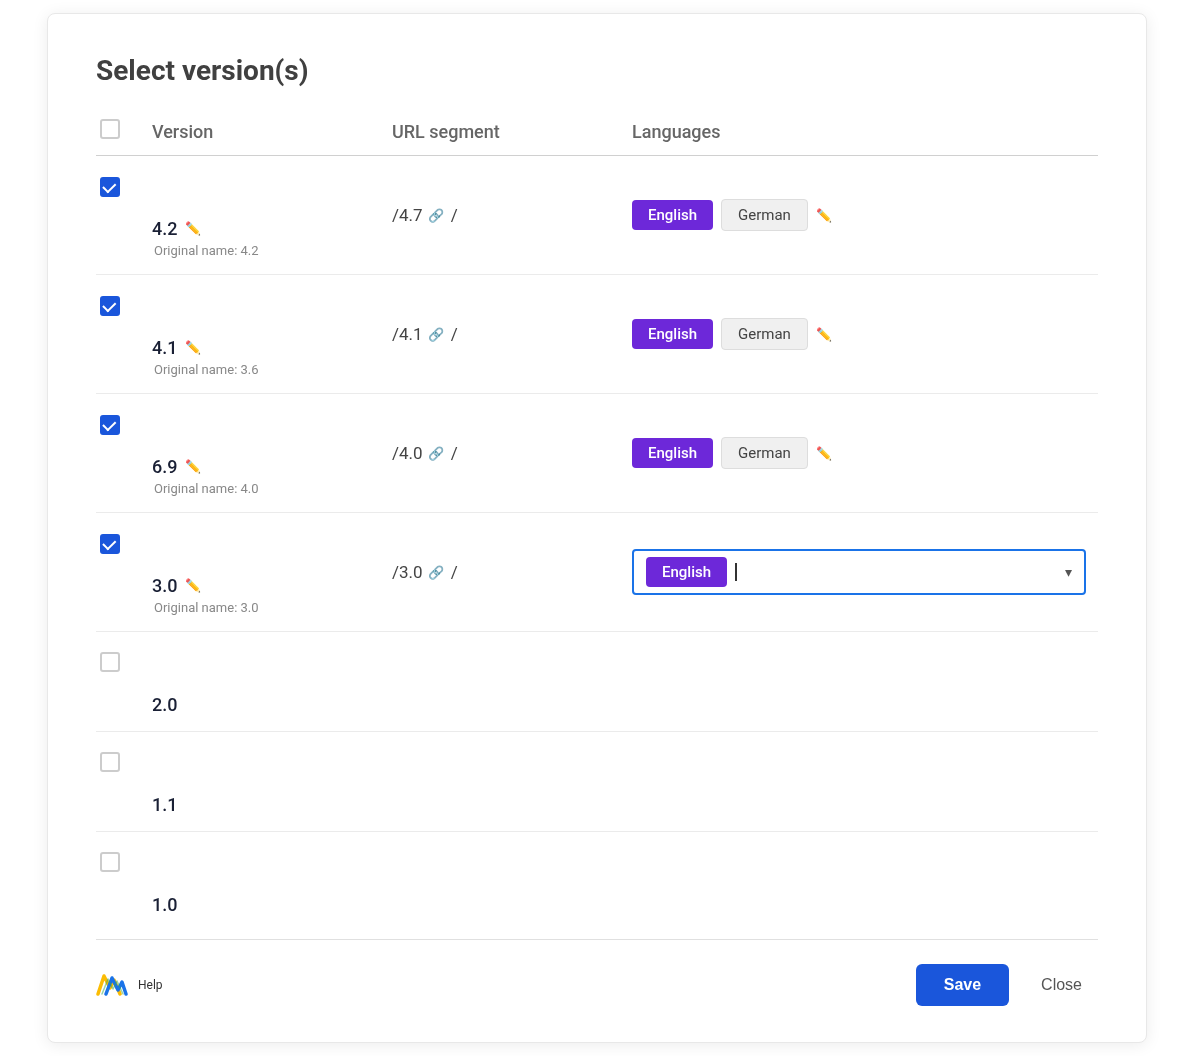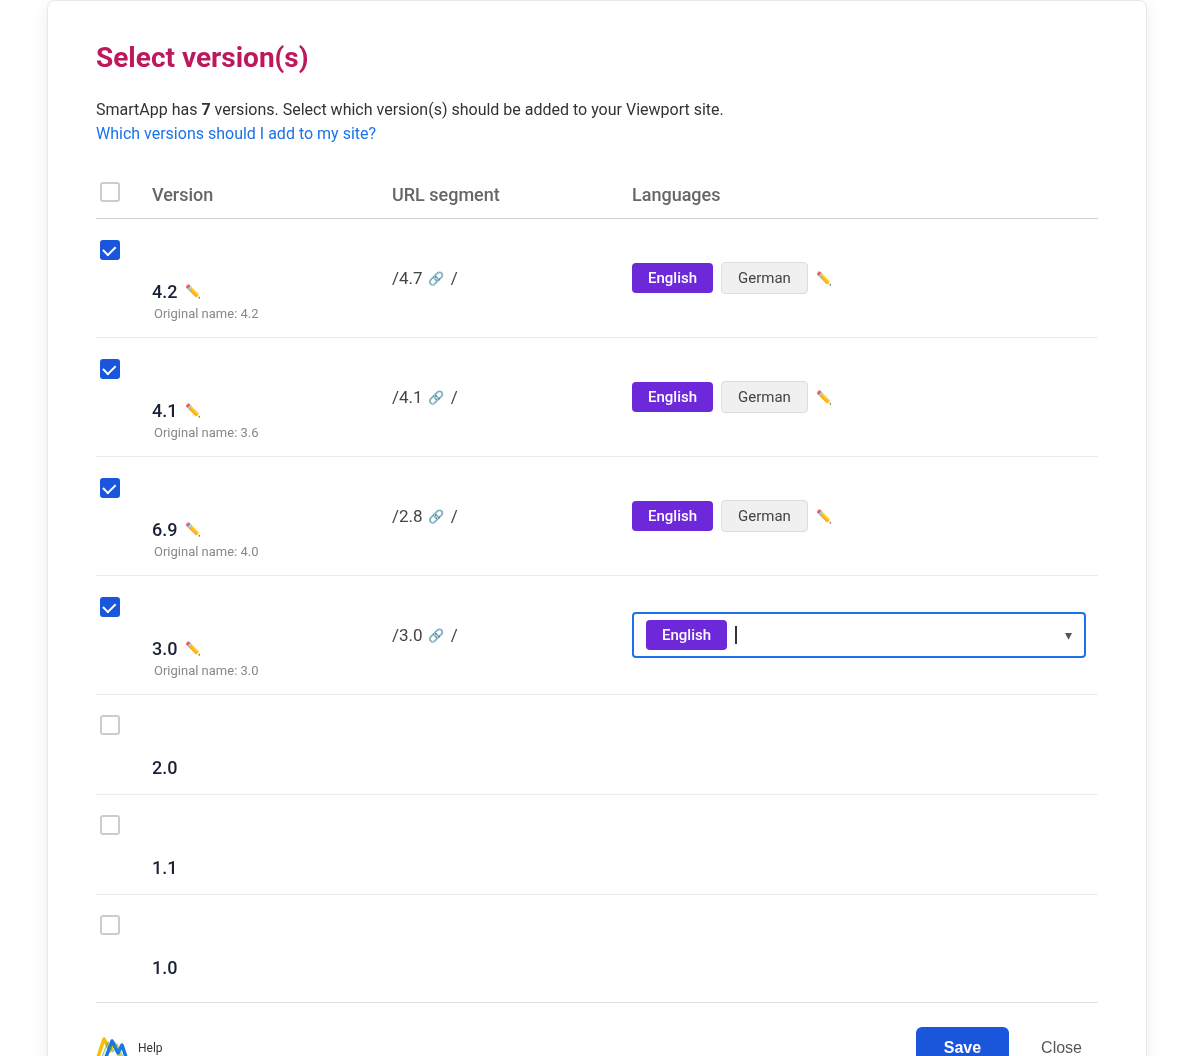--- a/index.html
+++ b/index.html
@@ -17,21 +17,21 @@
       background: #fff;
       border-radius: 8px;
       padding: 40px 48px 36px 48px;
       width: 1100px;
       box-shadow: 0 2px 16px rgba(0,0,0,0.08);
       border: 1px solid #e8e8e8;
     }
     .dialog-title {
       font-size: 28px;
       font-weight: 700;
-      color: #be185d;
+      color: #404040;
       margin-bottom: 24px;
     }
     .description {
       font-size: 16px;
       color: #333;
       margin-bottom: 28px;
       line-height: 1.5;
     }
     .description strong { font-weight: 700; }
     .description a { color: #1a73e8; text-decoration: none; }
@@ -222,25 +222,20 @@
       font-size: 13px;
       color: #aaa;
     }
   </style>
 </head>
 <body>
 
 <div class="dialog">
   <h1 class="dialog-title">Select version(s)</h1>
 
-  <p class="description">
-    <span>SmartApp has </span><strong>7</strong><span> versions. Select which version(s) should be added to your Viewport site.</span>
-    <br>
-    <a href="#">Which versions should I add to my site?</a>
-  </p>
 
   <table class="table">
     <thead>
       <tr>
         <th class="col-check">
           <div class="checkbox-custom"></div>
         </th>
         <th class="col-version">Version</th>
         <th class="col-url">URL segment</th>
         <th class="col-lang">Languages</th>
@@ -299,21 +294,21 @@
           <td class="col-check"><div class="checkbox-custom checked"></div></td>
           <td class="col-version">
             <div class="version-name">
               <span>6.9</span> 
               <span class="link-icon">✏️</span>
             </div>
             <div class="version-original">Original name: 4.0</div>
           </td>
           <td class="col-url">
             <div class="url-segment">
-              <span>/2.8</span> 
+              <span>/4.0</span> 
               <span class="link-icon">🔗</span> 
               <span>/</span>
             </div>
           </td>
           <td class="col-lang">
             <div class="lang-area">
               <span class="lang-badge-dark">English</span>
               <span class="lang-badge-light">German</span>
               <span class="link-icon">✏️</span>
             </div>

